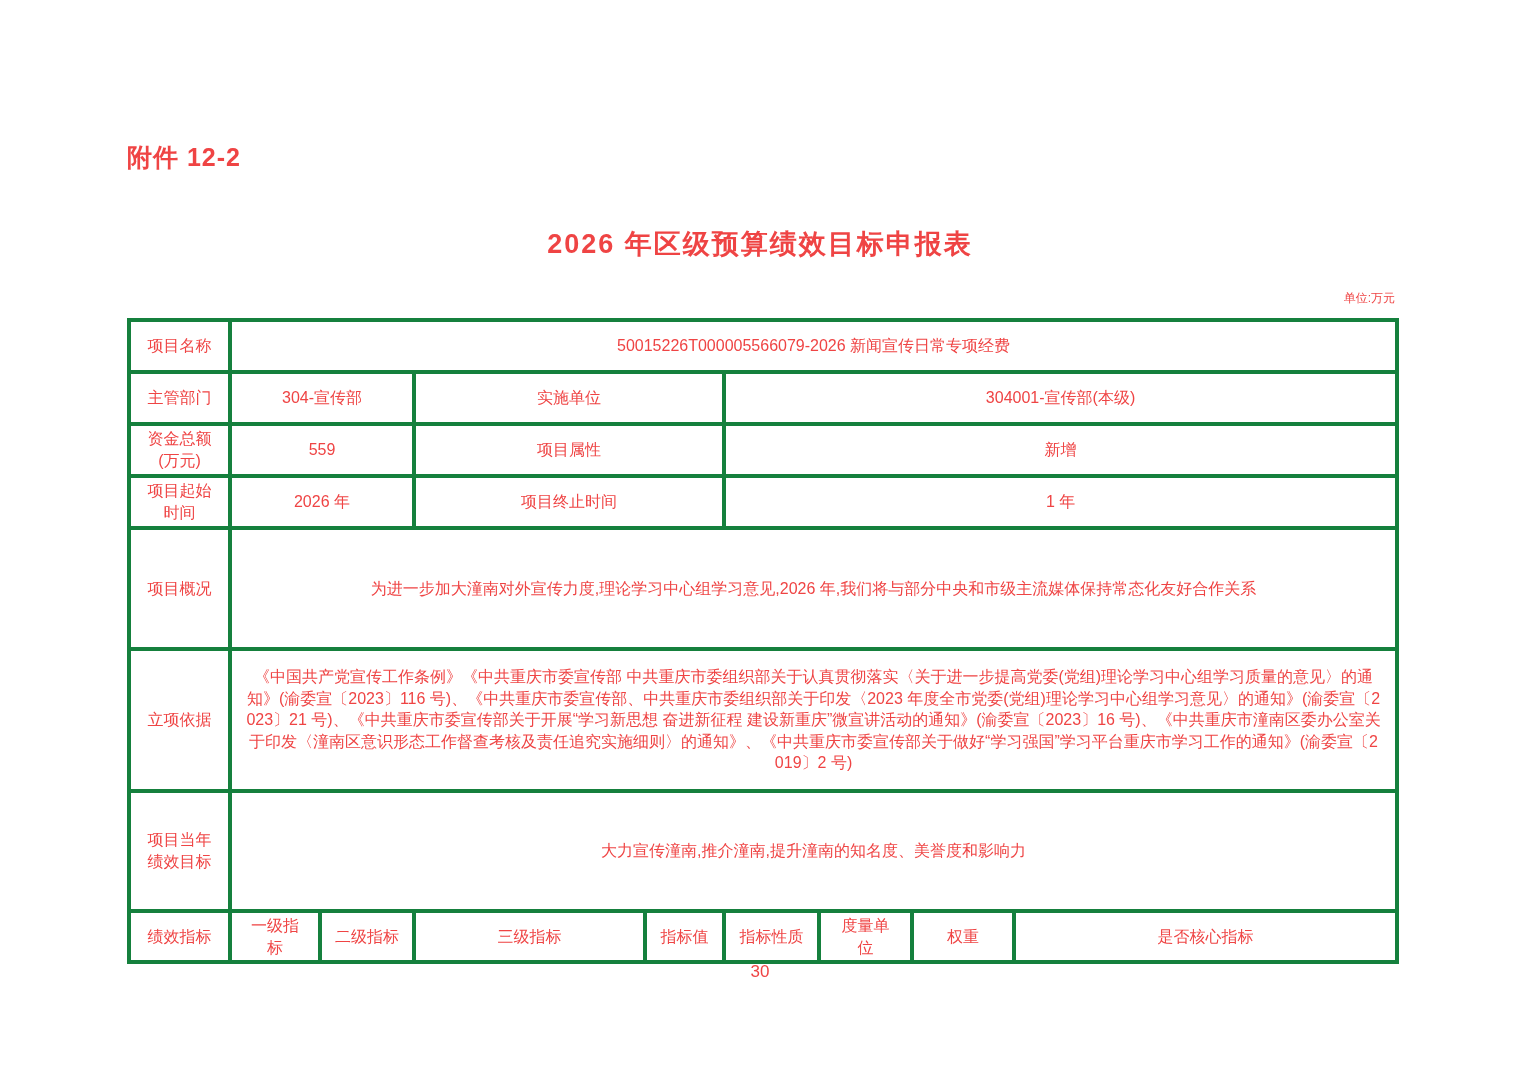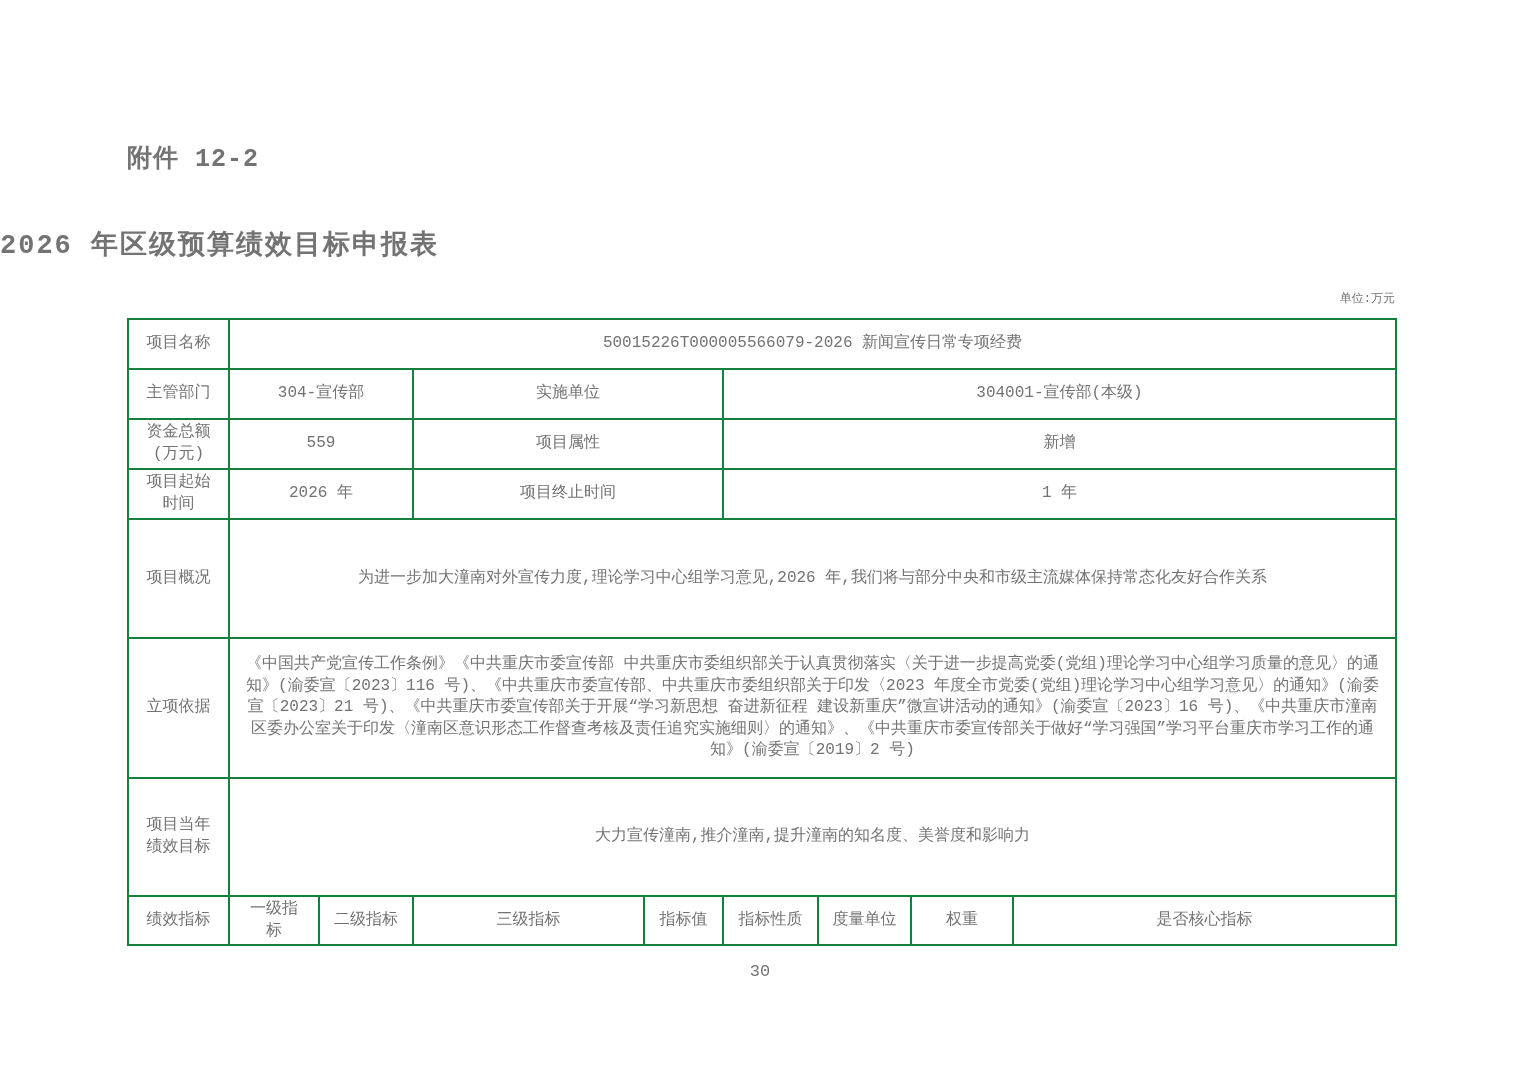--- a/index.html
+++ b/index.html
@@ -1,37 +1,38 @@
 <!DOCTYPE html>
 <html><head>
 <meta charset="utf-8">
 <style>
   html, body { margin: 0; padding: 0; background: #ffffff; }
   .page {
     position: relative;
     width: 1520px;
     height: 1074px;
     background: #ffffff;
-    color: #737373;
-    font-family: Liberation Mono, monospace;
+    color: #ef4444;
+    font-family: Liberation Sans, sans-serif;
     overflow: hidden;
   }
   .attachment {
     position: absolute;
     left: 127px;
     top: 141px;
     font-size: 25px;
     font-weight: 700;
     letter-spacing: 1px;
   }
   .doc-title {
     position: absolute;
     left: 0;
     right: 0;
     top: 226px;
+    text-align: center;
     font-size: 27px;
     font-weight: 700;
     letter-spacing: 2px;
   }
   .unit-note {
     position: absolute;
     right: 125px;
     top: 290px;
     font-size: 12px;
   }
@@ -39,21 +40,21 @@
     position: absolute;
     left: 127px;
     top: 318px;
     width: 1268px;
     border-collapse: collapse;
     table-layout: fixed;
     font-size: 16px;
     border: 2px solid #000;
   }
   table.form td {
-    border: 2px solid #15803d;
+    border: 4px solid #15803d;
     padding: 2px 13px;
     text-align: center;
     vertical-align: middle;
     line-height: 1.35;
     overflow: hidden;
     word-break: break-all;
   }
   tr.r-sm  td { height: 44px; }
   tr.r-overview td { height: 113px; }
   tr.r-basis    td { height: 134px; }

